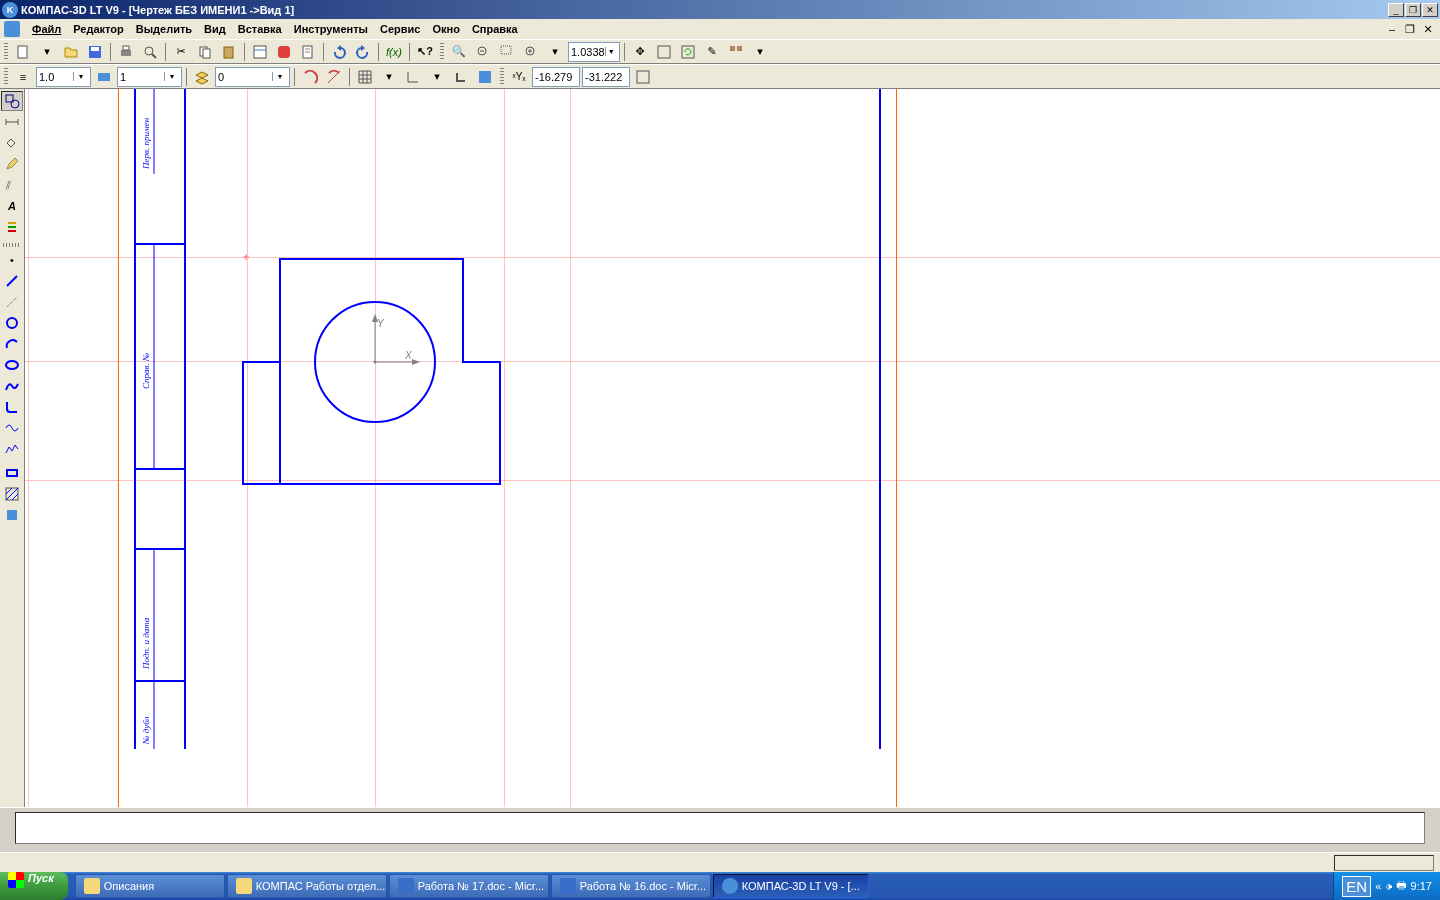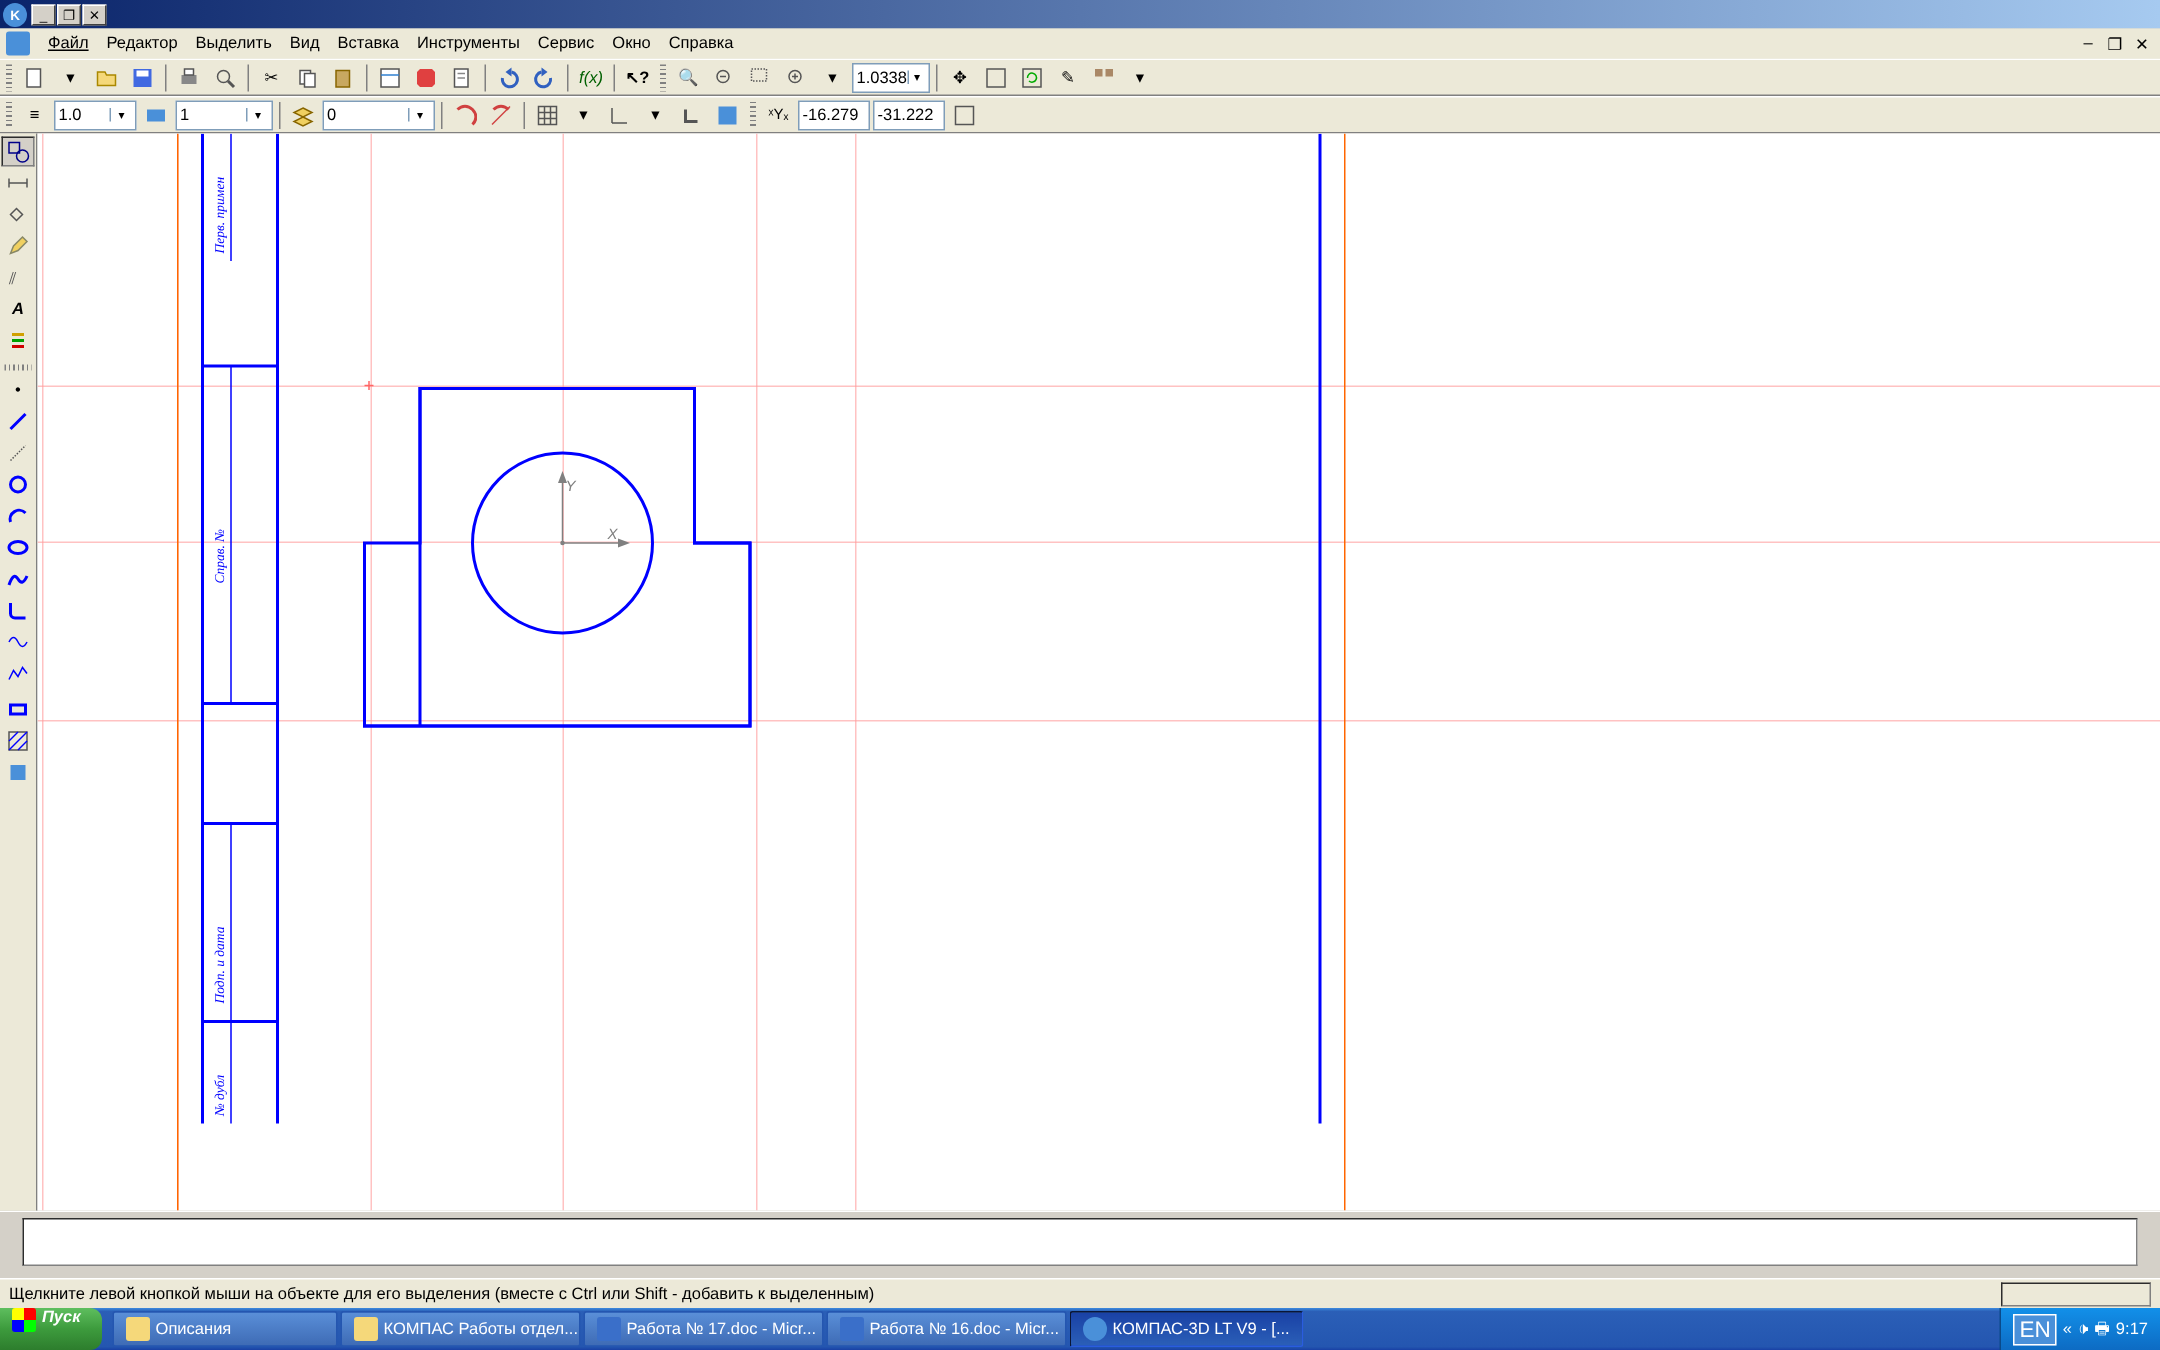--- a/index.html
+++ b/index.html
@@ -4,21 +4,21 @@
 <style>
 *{box-sizing:border-box;margin:0;padding:0;font-family:Tahoma,Arial,sans-serif;font-size:11px;}
 body{background:#d4d0c8;user-select:none;}
 .titlebar{height:19px;background:linear-gradient(to right,#0a246a,#a6caf0);color:#fff;display:flex;align-items:center;padding:0 2px;}
 .titlebar .icon{width:16px;height:16px;background:#4a90d9;border-radius:50%;margin-right:3px;display:flex;align-items:center;justify-content:center;font-size:9px;color:#fff;font-weight:bold;}
 .titlebar .title{font-weight:bold;flex:1;}
 .titlebar .winbtns{display:flex;gap:1px;}
 .titlebar .winbtn{width:16px;height:14px;background:#d4d0c8;border:1px solid #fff;border-right-color:#404040;border-bottom-color:#404040;display:flex;align-items:center;justify-content:center;font-size:9px;font-family:Marlett,Arial;color:#000;}
 .menubar{height:20px;background:#ece9d8;display:flex;align-items:center;padding:0 4px;position:relative;}
 .menubar .appicon{width:16px;height:16px;background:#4a90d9;border-radius:2px;margin-right:6px;}
-.menubar .mitem{padding:2px 6px;cursor:default;}
+.menubar .mitem{padding:2px 6px;cursor:default;font-weight:bold;}
 .menubar .mitem u{text-decoration:underline;}
 .menubar .docbtns{position:absolute;right:4px;display:flex;gap:2px;}
 .menubar .docbtns span{width:16px;height:14px;display:flex;align-items:center;justify-content:center;}
 .toolbar-row{height:25px;background:#ece9d8;display:flex;align-items:center;border-top:1px solid #fff;border-bottom:1px solid #808080;padding:0 2px;gap:2px;}
 .grip{width:4px;height:18px;background:repeating-linear-gradient(to bottom,#808080 0 1px,transparent 1px 3px);margin:0 2px;}
 .tbtn{width:22px;height:22px;display:flex;align-items:center;justify-content:center;border:1px solid transparent;}
 .tsep{width:1px;height:18px;background:#808080;margin:0 2px;}
 .tinput{height:20px;border:1px solid #7f9db9;background:#fff;padding:0 2px;display:flex;align-items:center;}
 .tinput .dd{border-left:1px solid #7f9db9;width:15px;display:flex;align-items:center;justify-content:center;font-size:8px;}
 .workarea{display:flex;height:calc(100vh - 19px - 20px - 25px - 25px - 45px - 20px - 28px);background:#d4d0c8;position:relative;}
@@ -46,20 +46,21 @@
 .taskbtn.active{background:linear-gradient(to bottom,#1941a5,#2b5fb7);border:1px inset #1a3a8a;}
 .tray{margin-left:auto;height:28px;background:linear-gradient(to bottom,#1290e9,#0d6bc3);display:flex;align-items:center;padding:0 8px;gap:4px;color:#fff;border-left:1px solid #0a4a8a;}
 .tray .lang{background:#4a90d9;padding:1px 3px;font-size:15px;border:1px solid #fff;}
 svg.icon-svg{width:16px;height:16px;}
 </style>
 </head>
 <body>
 
 <div class="titlebar">
   <div class="icon">K</div>
+  <div class="title">КОМПАС-3D LT V9 - [Чертеж БЕЗ ИМЕНИ1 -&gt;Вид 1]</div>
   <div class="winbtns">
     <div class="winbtn">_</div>
     <div class="winbtn">❐</div>
     <div class="winbtn">✕</div>
   </div>
 </div>
 
 <div class="menubar">
   <div class="appicon"></div>
   <div class="mitem"><u>Файл</u></div>
@@ -447,21 +448,20 @@
       </g>
     </svg>
   </div>
 </div>
 
 <div class="bottom-panel">
   <div class="msginput"></div>
 </div>
 
 <div class="statusbar">
-  <span>Щелкните левой кнопкой мыши на объекте для его выделения (вместе с Ctrl или Shift - добавить к выделенным)</span>
   <div style="margin-left:auto;width:100px;height:16px;border:1px inset #808080"></div>
 </div>
 
 <div class="taskbar">
   <div class="startbtn">
     <div class="flag"></div>
     <span>Пуск</span>
   </div>
   <div class="taskbtn">
       <div class="ticon" style="background:#f5d87a"></div>

